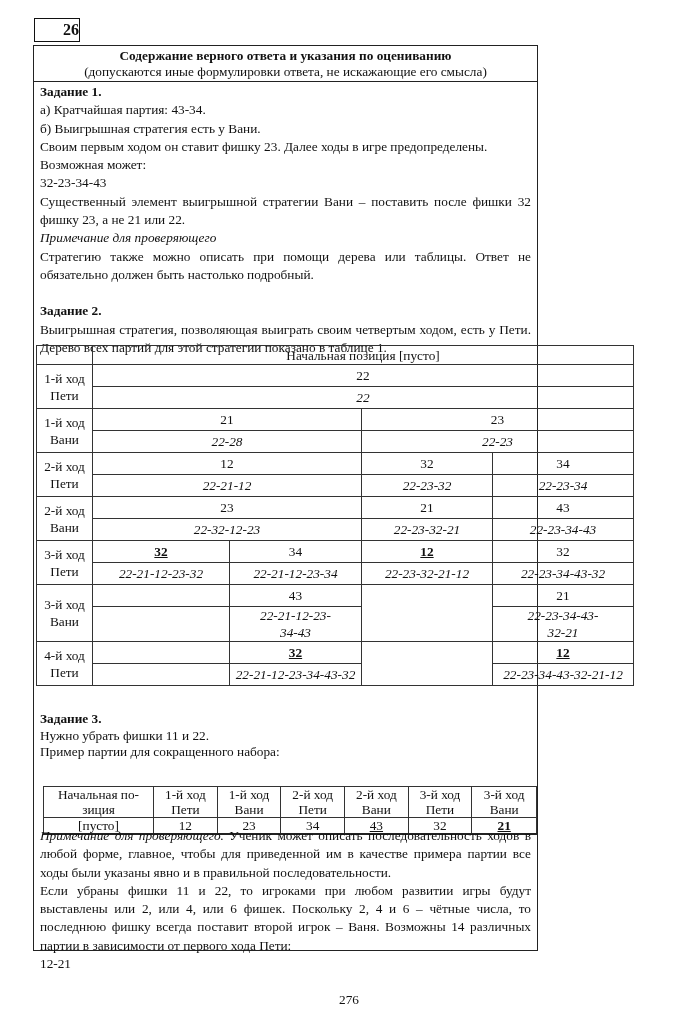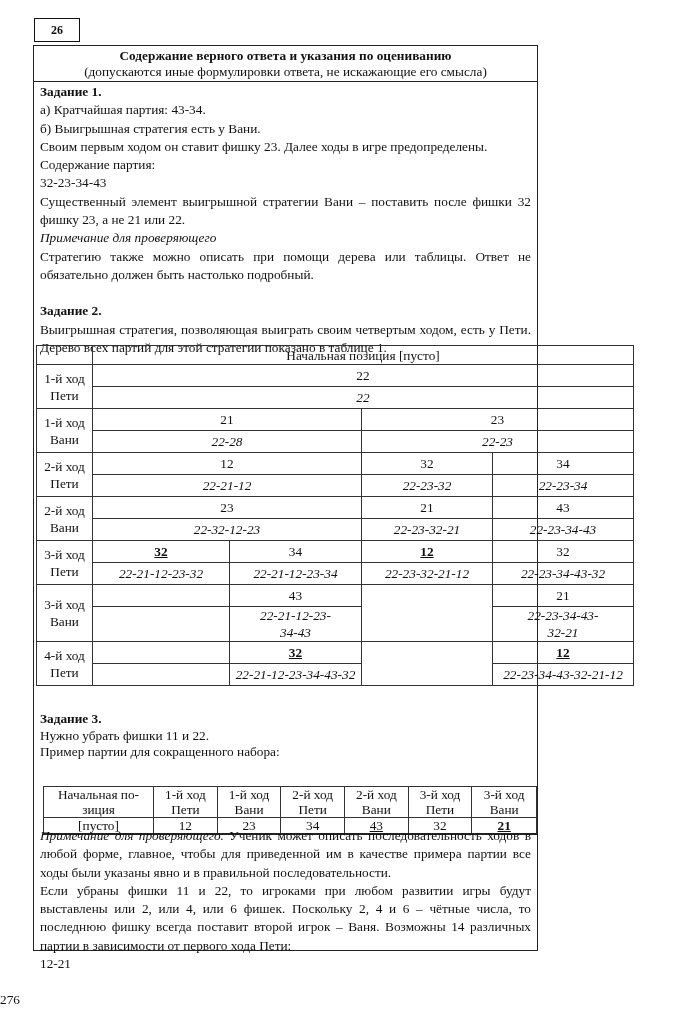--- a/index.html
+++ b/index.html
@@ -1,19 +1,19 @@
 <!DOCTYPE html>
 <html><head>
 <meta charset="utf-8">
 <style>
   html,body{margin:0;padding:0;background:#fff;}
   body{width:698px;height:1024px;position:relative;overflow:hidden;
        font-family:"Liberation Serif","DejaVu Serif",serif;color:#111;font-size:13.3px;}
   .numbox{position:absolute;left:34px;top:18px;width:44px;height:22px;border:1.5px solid #111;
-          font-weight:bold;font-size:12px;text-align:center;line-height:22px;}
+          font-weight:bold;font-size:16px;text-align:right;line-height:22px;}
   .frame{position:absolute;left:33px;top:45px;width:505px;height:906px;border:1.5px solid #222;box-sizing:border-box;}
   .hdr{position:absolute;left:0;top:0;right:0;height:35px;border-bottom:1.5px solid #222;text-align:center;}
   .hdr .t1{font-weight:bold;font-size:13.3px;line-height:16px;padding-top:2px;}
   .hdr .t2{font-size:13.3px;line-height:16px;}
   .content{position:absolute;left:6px;top:37px;right:6px;line-height:18.3px;}
   .b{font-weight:bold;}
   .i{font-style:italic;}
   p{margin:0;}
   .gap{height:18px;}
   .j{text-align:justify;}
@@ -21,39 +21,39 @@
   .tree{position:absolute;left:2px;top:299px;width:597px;border-collapse:collapse;table-layout:fixed;}
   .tree td{border:1px solid #333;padding:0;text-align:center;vertical-align:middle;font-size:13.3px;line-height:21px;}
   .tree td.lbl{line-height:17px;}
   .tree td.it{font-style:italic;}
   .tree td.dash{border-top:1px dashed #333;}
   .u{font-weight:bold;text-decoration:underline;}
   
   .ex{position:absolute;left:9px;top:712px;border-collapse:collapse;table-layout:fixed;margin-top:28px;}
   .ex td{border:1px solid #333;text-align:center;padding:0;line-height:15px;font-size:13.3px;}
   .ex td.b2{border-bottom:2px solid #222;}
-  .pnum{position:absolute;left:0;right:0;top:992px;text-align:left;font-size:13.3px;}
+  .pnum{position:absolute;left:0;right:0;top:992px;text-align:center;font-size:13.3px;}
 </style>
 </head>
 <body>
 
 <div class="numbox">26</div>
 
 <div class="frame">
   <div class="hdr">
     <div class="t1">Содержание верного ответа и указания по оцениванию</div>
     <div class="t2">(допускаются иные формулировки ответа, не искажающие его смысла)</div>
   </div>
 
   <div class="content">
     <p class="b">Задание 1.</p>
     <p>а) Кратчайшая партия: 43-34.</p>
     <p>б) Выигрышная стратегия есть у Вани.</p>
     <p>Своим первым ходом он ставит фишку 23. Далее ходы в игре предопределены.</p>
-    <p>Содержание партия:</p>
+    <p>Возможная может:</p>
     <p>32-23-34-43</p>
     <p class="j">Существенный элемент выигрышной стратегии Вани – поставить после фишки 32 фишку 23, а не 21 или 22.</p>
     <p class="i">Примечание для проверяющего</p>
     <p class="j">Стратегию также можно описать при помощи дерева или таблицы. Ответ не обязательно должен быть настолько подробный.</p>
     <div class="gap"></div>
     <p class="b">Задание 2.</p>
     <p class="j">Выигрышная стратегия, позволяющая выиграть своим четвертым ходом, есть у Пети. Дерево всех партий для этой стратегии показано в таблице 1.</p>
   </div>
 
   <table class="tree">

